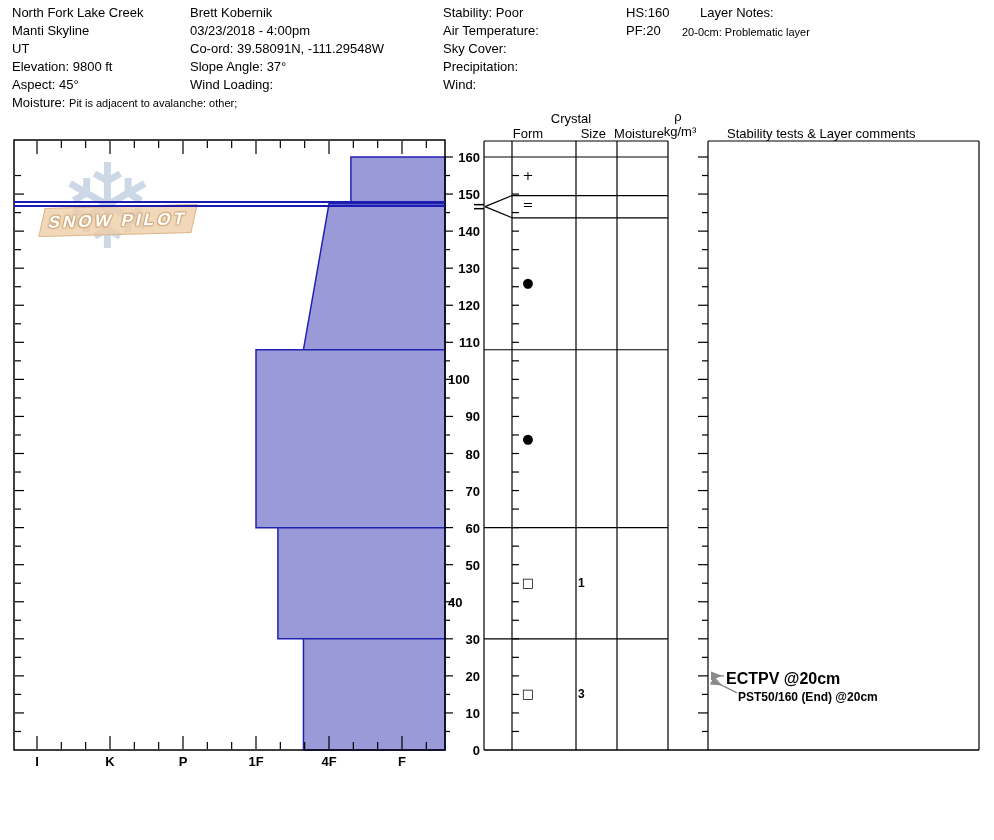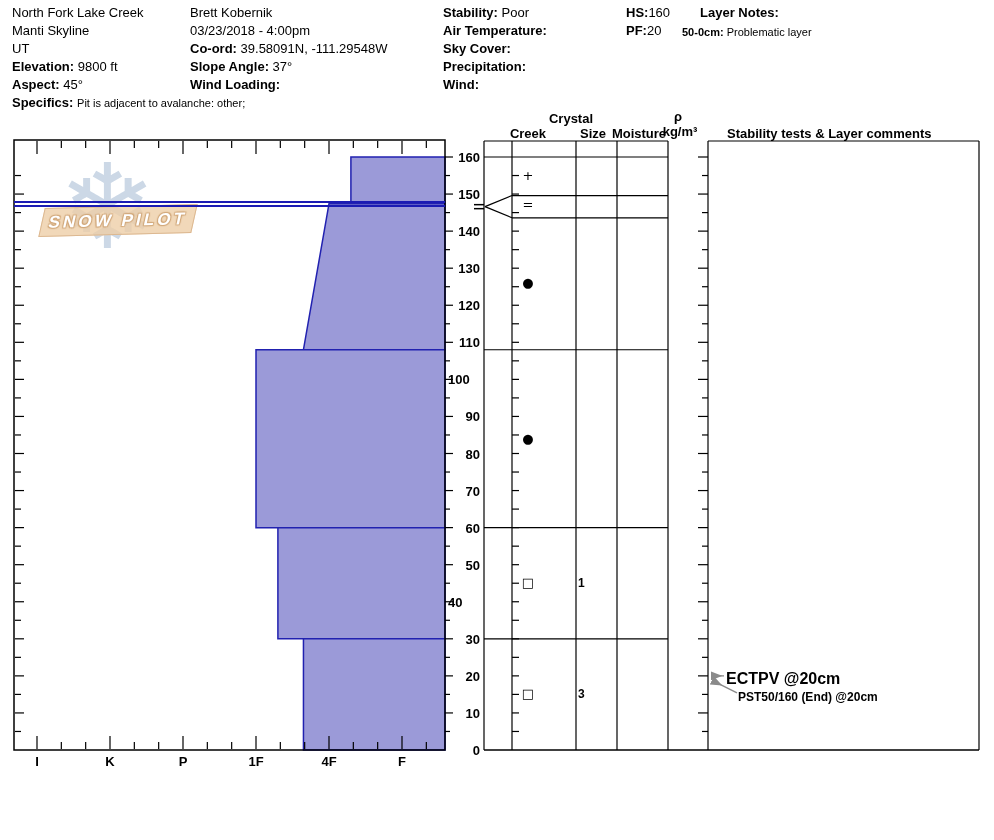--- a/index.html
+++ b/index.html
@@ -1,19 +1,19 @@
 <!DOCTYPE html>
 <html><head>
 <meta charset="utf-8">
 <style>
   html,body{margin:0;padding:0;background:#fff;}
   .page{position:relative;width:994px;height:840px;background:#fff;overflow:hidden;
         font-family:"Liberation Sans","DejaVu Sans",sans-serif;color:#000;}
   .abs{position:absolute;white-space:nowrap;}
-  .b{font-weight:bold;}
+  .b{font-weight:normal;}
   .t13{font-size:13px;line-height:16px;}
   .t12{font-size:12px;line-height:15px;}
   .t11{font-size:11px;line-height:14px;}
   .axis-label{position:absolute;font-size:13px;font-weight:bold;white-space:nowrap;}
   .glyph{position:absolute;font-size:13px;text-align:center;
          font-family:"DejaVu Sans","Liberation Sans",sans-serif;}
   #gfx{position:absolute;left:0;top:0;z-index:2;}
   .txt-layer{position:absolute;left:0;top:1px;width:994px;height:642px;z-index:3;}
   .wm{position:absolute;z-index:1;}
   .wm-flake{position:absolute;left:58px;top:148px;font-size:118px;line-height:1;
@@ -239,21 +239,21 @@
     <div class="abs t13" style="left:12px;top:40px">UT</div>
     <div class="abs t13" style="left:12px;top:58px">
       <span class="b">Elevation:</span>
       <span>9800 ft</span>
     </div>
     <div class="abs t13" style="left:12px;top:76px">
       <span class="b">Aspect:</span>
       <span>45°</span>
     </div>
     <div class="abs t13" style="left:12px;top:94px">
-      <span class="b">Specifics:</span>
+      <span class="b">Moisture:</span>
       <span class="t11">Pit is adjacent to avalanche: other;</span>
     </div>
 
     <div class="abs t13" style="left:190px;top:4px">Brett Kobernik</div>
     <div class="abs t13" style="left:190px;top:22px">03/23/2018 - 4:00pm</div>
     <div class="abs t13" style="left:190px;top:40px">
       <span class="b">Co-ord:</span>
       <span>39.58091N, -111.29548W</span>
     </div>
     <div class="abs t13" style="left:190px;top:58px">
@@ -288,26 +288,26 @@
 
     <div class="abs t13" style="left:626px;top:4px">
       <span class="b">HS:</span><span>160</span>
     </div>
     <div class="abs t13" style="left:626px;top:22px">
       <span class="b">PF:</span><span>20</span>
     </div>
 
     <div class="abs t13 b" style="left:700px;top:4px">Layer Notes:</div>
     <div class="abs t11" style="left:682px;top:24px">
-      <span class="b">50-0cm:</span>
+      <span class="b">20-0cm:</span>
       <span>Problematic layer</span>
     </div>
 
     <div class="abs t13 b" style="left:536px;top:110px;width:70px;text-align:center">Crystal</div>
-    <div class="abs t13 b" style="left:506px;top:125px;width:44px;text-align:center">Creek</div>
+    <div class="abs t13 b" style="left:506px;top:125px;width:44px;text-align:center">Form</div>
     <div class="abs t13 b" style="left:566px;top:125px;width:40px;text-align:right">Size</div>
     <div class="abs t13 b" style="left:609px;top:125px;width:60px;text-align:center">Moisture</div>
     <div class="abs t13 b" style="left:666px;top:108px;width:24px;text-align:center">ρ</div>
     <div class="abs t13 b" style="left:652px;top:123px;width:56px;text-align:center">kg/m³</div>
     <div class="abs t13 b" style="left:727px;top:125px">Stability tests &amp; Layer comments</div>
 
 
     <div id="gen">
         <div class="axis-label" style="left: 22px; top: 753px; width: 30px;;text-align:center">I</div>
         <div class="axis-label" style="left: 95px; top: 753px; width: 30px;;text-align:center">K</div>

